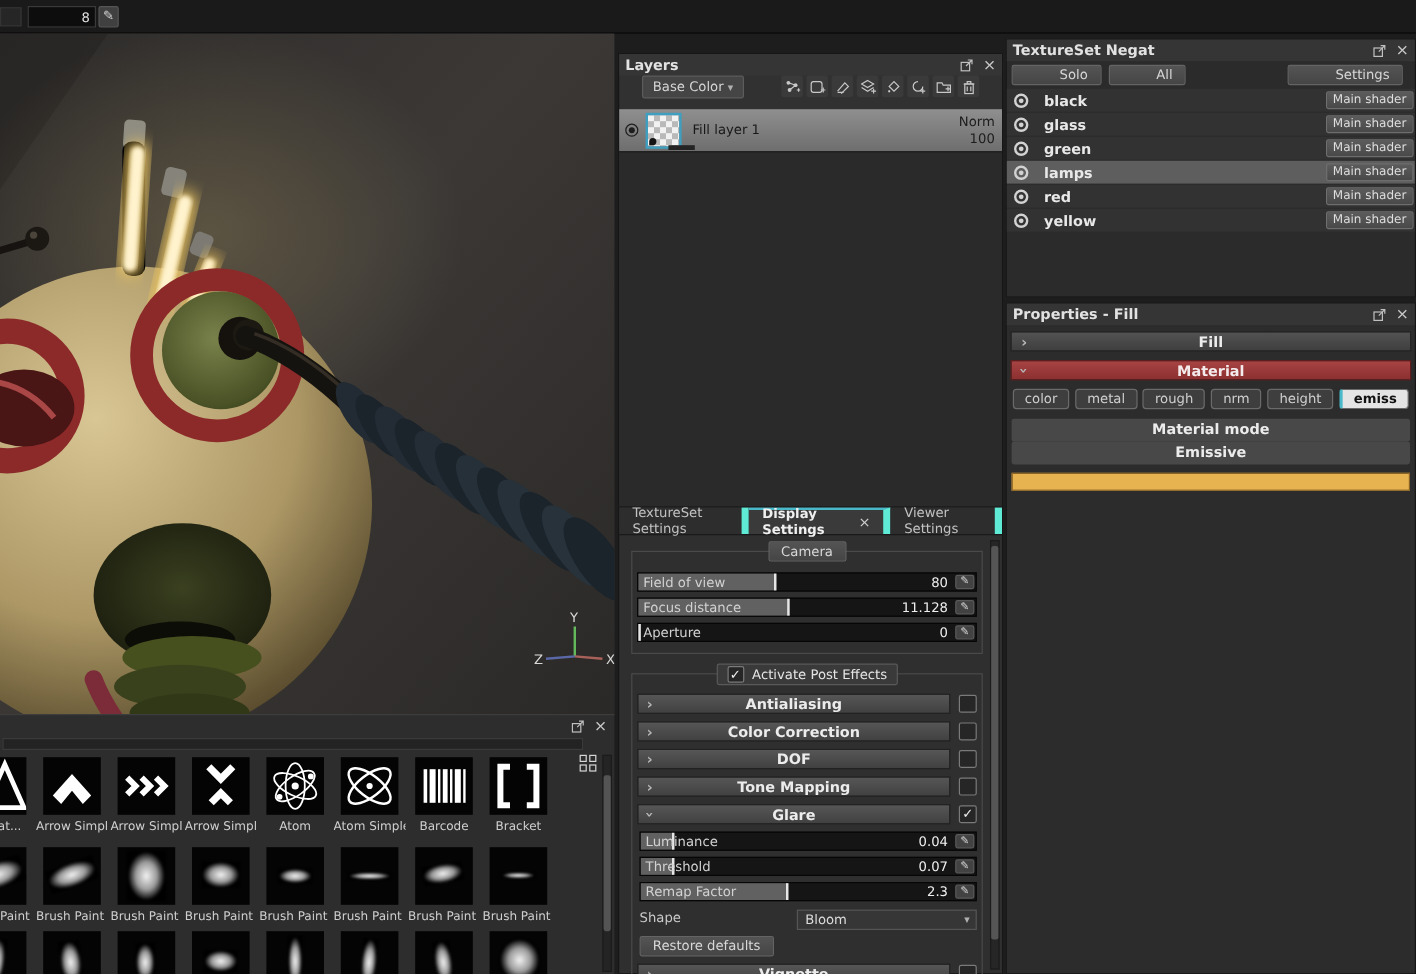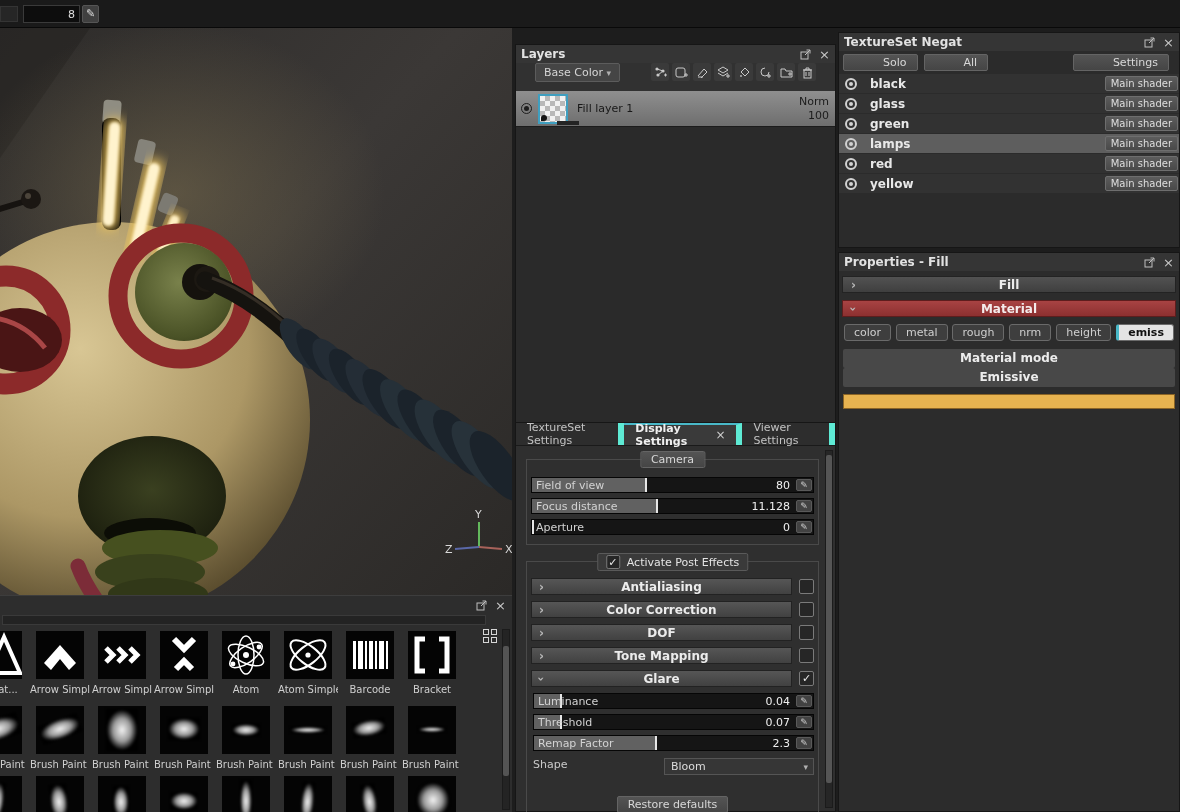--- a/index.html
+++ b/index.html
@@ -70,21 +70,21 @@
   .sect-row { display:flex; align-items:center; margin:6px 0; }
   .sect-bar { flex:1; position:relative; height:17px; background:linear-gradient(#565656,#414141); border:1px solid #222; text-align:center; }
   .sect-bar .chev { position:absolute; left:7px; top:1px; }
   .sect-bar .lbl { font-weight:bold; font-size:12px; color:#ececec; line-height:16px; }
   .sect-row .cb { margin-left:7px; }
   .glare-body { margin:2px 0 4px 2px; }
   .shape-row { display:flex; height:18px; margin:7px 0 2px; }
   .shape-row .lbl { color:#cacaca; }
   .dropdown { position:relative; margin-left:auto; width:150px; height:17px; background:#363636; border:1px solid #555; color:#dcdcdc; padding:1px 6px; }
   .dropdown .caret { position:absolute; right:5px; top:3px; }
-  .restore-row { text-align:center; margin:20px 2px 2px 0; }
+  .restore-row { text-align:left; margin:4px 2px 2px 0; }
 
   
   #textureset-panel { left:838px; top:32px; width:342px; height:216px; background:#2b2b2b; }
   .ts-toolbar { display:flex; align-items:center; height:23px; padding:0 4px; }
   .ts-toolbar .btn { margin-right:6px;padding-left:39px; }
   .ts-toolbar .sp { flex:1; }
   .ts-row { display:flex; align-items:center; height:19px; margin-bottom:1px; background:#323232; }
   .ts-row.sel { background:#5e5e5e; }
   .ts-radio { width:12px; height:12px; border:2px solid #d2d2d2; border-radius:50%; margin:0 13px 0 6px; display:flex; align-items:center; justify-content:center; flex:none; }
   .ts-radio::after { content:""; width:4px; height:4px; border-radius:50%; background:#d2d2d2; }

